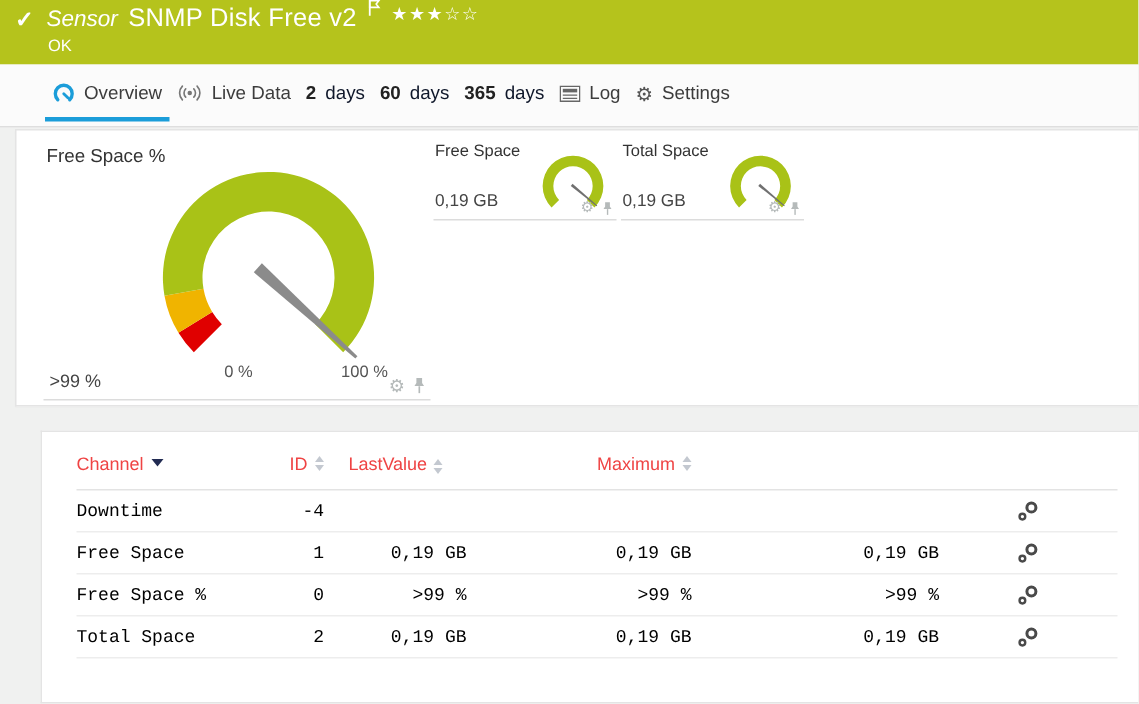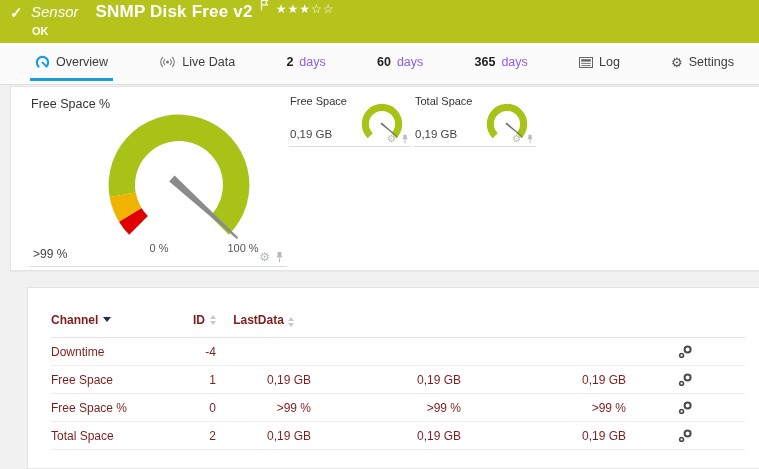--- a/index.html
+++ b/index.html
@@ -4,33 +4,33 @@
 <style>
   * { margin:0; padding:0; box-sizing:border-box; }
   html,body { width:759px; height:469px; overflow:hidden; }
   body { font-family:"Liberation Sans", sans-serif; background:#f0f1f0; position:relative; color:#444; }
 
   
   .header { position:absolute; top:0; left:0; right:0; height:43px; background:#b5c31c; color:#fff; }
   .hdr-check { position:absolute; left:10px; top:4px; font-size:15px; font-weight:bold; }
   .hdr-title { position:absolute; left:31px; top:2px; display:flex; align-items:baseline; gap:7px; }
   .hdr-kind { font-style:italic; font-size:15px; }
-  .hdr-name { font-size:17px; font-weight:bold; letter-spacing:.2px;margin-left:10px; }
+  .hdr-name { font-size:17px; font-weight:normal; letter-spacing:.2px; }
   .hdr-flag { position:relative; top:-6px; }
   .hdr-stars { font-size:12px; letter-spacing:1px; position:relative; top:-4px; cursor:pointer; }
-  .hdr-status { position:absolute; left:32px; top:25px; font-size:11px; font-weight:bold; }
+  .hdr-status { position:absolute; left:32px; top:25px; font-size:11px; font-weight:normal; }
 
   
   .tabbar { position:absolute; top:43px; left:0; right:0; height:42px; background:#fbfbfb; border-bottom:1px solid #dedede; }
-  .tabs { margin:0 20px 0 30px; height:100%; display:flex; justify-content:space-between; padding-top:9px; }
+  .tabs { margin:0 10px 0 30px; height:100%; display:flex; justify-content:flex-start; padding-top:9px; }
   .tab { display:flex; align-items:center; gap:6px; padding:2px 5px 8px; font-size:12.5px; color:#3c3c3c;
          border-bottom:3px solid transparent; cursor:pointer; height:29px; }
   .tab.active { border-bottom-color:#1b9dd9; }
   .tab .num { font-weight:bold; color:#222; }
-  .tab .unit { color:#8b5cf6; }
+  .tab .unit { color:#0f172a; }
   .tab svg { flex:none; }
 
   
   .panel { position:absolute; background:#fff; border:1px solid #e4e4e4; border-right:none; box-shadow:0 1px 1px rgba(0,0,0,.03); }
   .gauges-panel { top:86px; left:10px; right:0; height:185px; }
   .table-panel  { top:287px; left:27px; right:0; bottom:0; }
 
   
   .gblock { position:absolute; border-bottom:1px solid #dcdcdc; }
   .main-gauge { left:18px; top:8px; width:258px; height:172px; }
@@ -49,34 +49,34 @@
   .mini-1 { left:278px; } .mini-2 { left:403px; }
   .mini .gtitle { font-size:11px; top:0; left:1px; }
   .mini svg.gauge { position:absolute; right:6px; top:6px; }
   .mini .gvalue { left:1px; top:auto; bottom:6px; font-size:11.5px; }
   .mini .gicons { right:2px; bottom:2px; }
   .mini .gicons .gear { font-size:10px; line-height:10px; }
 
   
   .tbl { padding:0 14px 0 23px; }
   .trow, .thead { display:grid; grid-template-columns:115px 50px 95px 150px 165px 1fr; align-items:center; }
-  .thead { padding-top:25px; align-items:start; border-bottom:1px solid #e3e3e3; padding-bottom:9px;
-           color:#7f1d1d; font-weight:bold; font-size:12px; }
+  .thead { padding-top:14px; align-items:start; border-bottom:1px solid #e3e3e3; padding-bottom:9px;
+           color:#ef4444; font-weight:normal; font-size:12px; }
   .thead .th { display:flex; align-items:flex-start; gap:5px; cursor:pointer; }
   .th.right, .cell.right { justify-content:flex-end; }
   .th.center { justify-content:center; text-align:center; }
   .two-line { display:flex; flex-direction:row; align-items:center; line-height:15px; }
   .two-line .l2 { display:flex; gap:4px; align-items:center; }
   .caret-down { width:0; height:0; border-left:4px solid transparent; border-right:4px solid transparent;
                 border-top:5px solid #212b52; margin-top:4px; }
   .sort { display:inline-flex; flex-direction:column; gap:2px; margin-top:2px; }
   .sort i { display:block; width:0; height:0; border-left:3.5px solid transparent; border-right:3.5px solid transparent; }
   .sort .u { border-bottom:4px solid #c3c8d0; }
   .sort .d { border-top:4px solid #c3c8d0; }
-  .trow { height:28px; border-bottom:1px solid #ededed; font-size:12px; color:#7f1d1d; }
+  .trow { height:28px; border-bottom:1px solid #ededed; font-size:12px; color:#000000;font-family:Liberation Mono, monospace; }
   .cell { display:flex; align-items:center; }
   .cell.icon { justify-content:center; }
   .edit-icon { cursor:pointer; display:inline-flex; }
 </style>
 </head>
 <body>
 
 <div class="header">
   <span class="hdr-check">✓</span>
   <div class="hdr-title">
@@ -203,28 +203,35 @@
         <span>ID</span>
         <span class="sort">
             <i class="u"></i>
             <i class="d"></i>
           </span>
       </div>
       <div class="th center">
         <span class="two-line">
           <span>Last</span>
           <span class="l2">
-              <span>Data</span>
+              <span>Value</span>
             <span class="sort">
                 <i class="u"></i>
                 <i class="d"></i>
               </span>
             </span>
         </span>
       </div>
+      <div class="th right">
+        <span>Maximum</span>
+        <span class="sort">
+            <i class="u"></i>
+            <i class="d"></i>
+          </span>
+      </div>
       <div class="th"></div>
     </div>
 
     <div class="trow">
       <div class="cell">Downtime</div>
       <div class="cell right">-4</div>
       <div class="cell right"></div>
       <div class="cell right"></div>
       <div class="cell right"></div>
       <div class="cell icon">

